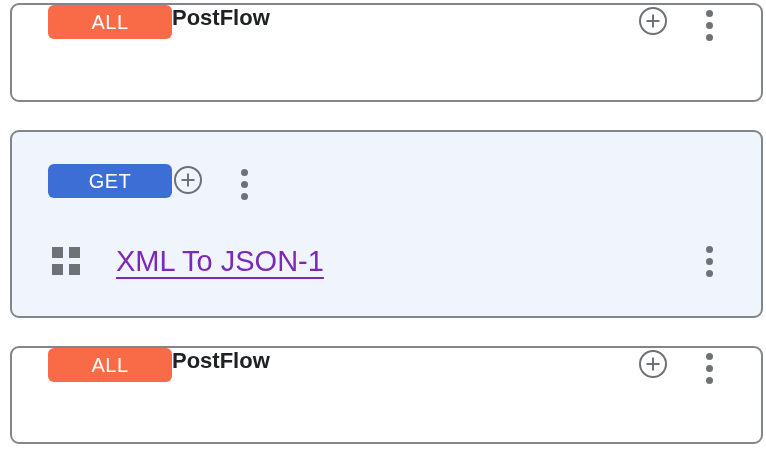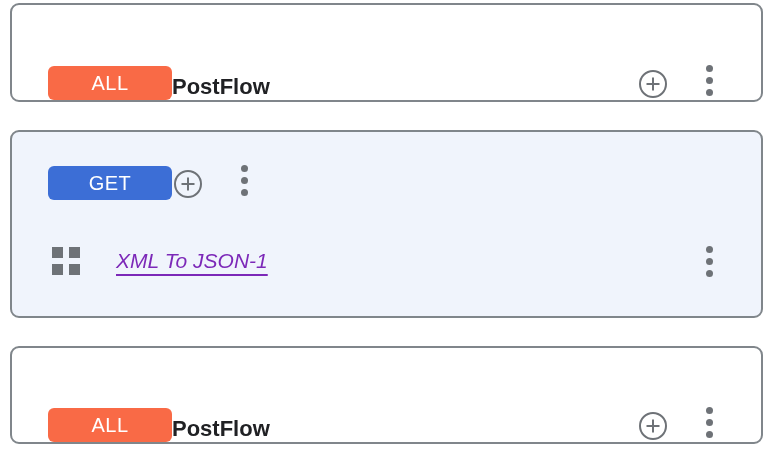--- a/index.html
+++ b/index.html
@@ -17,21 +17,21 @@
   .stage{position:relative;width:766px;height:450px;}
   .flow-card{
     position:absolute;left:10px;width:753px;
     background:#FFFFFF;border:2px solid var(--card-border);border-radius:9px;
   }
   .flow-card.selected{background:var(--selected-card-bg);}
   #card-postflow{top:3px;height:99px;}
   #card-viewxml{top:130px;height:188px;padding-top:32px;}
   #card-preflow{top:346px;height:98px;}
   .flow-row{
-    display:flex;align-items:flex-end;height:100%;
+    display:flex;align-items:flex-start;height:100%;
     padding-left:36px;padding-right:40px;
   }
   #card-viewxml .flow-row{height:36px;margin-bottom:46px;}
   .method-badge{
     min-width:124px;height:34px;border-radius:6px;
     display:flex;align-items:center;justify-content:center;
     color:#FFFFFF;font-size:20px;letter-spacing:.5px;flex:0 0 auto;
   }
   .method-badge.all{background:var(--badge-all);}
   .method-badge.get{background:var(--badge-get);}
@@ -49,23 +49,23 @@
   .policy-row{
     display:flex;align-items:center;height:30px;
     padding-left:40px;padding-right:40px;
   }
   .grid-icon{
     width:28px;height:28px;flex:0 0 auto;
     display:grid;grid-template-columns:11px 11px;grid-template-rows:11px 11px;gap:6px;
   }
   .grid-icon i{background:var(--icon-gray);display:block;}
   .policy-link{
-    margin-left:36px;flex:1;font-size:21px;color:var(--link-purple);
+    margin-left:36px;flex:1;font-size:29px;color:var(--link-purple);
     text-decoration:underline;text-decoration-thickness:2px;text-underline-offset:6px;
-    white-space:nowrap;cursor:pointer;font-style:italic;
+    white-space:nowrap;cursor:pointer;
   }
   .plus-svg{stroke:var(--icon-gray);stroke-width:2;fill:none;}
 </style>
 </head>
 <body>
 
 <div class="stage">
 
   <section class="flow-card" id="card-postflow">
     <div class="flow-row">

